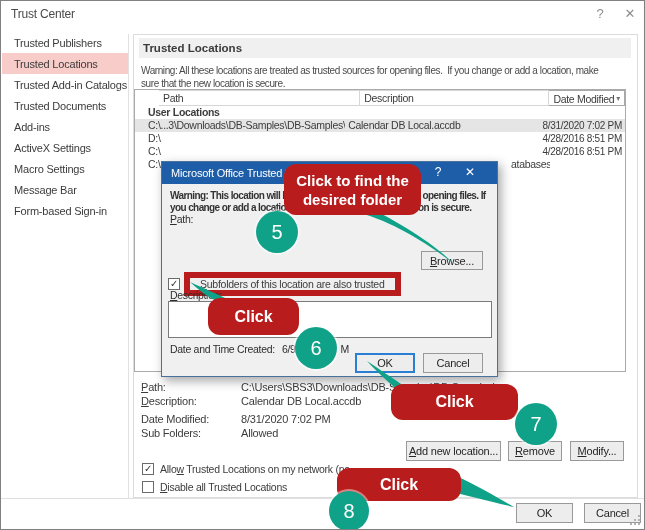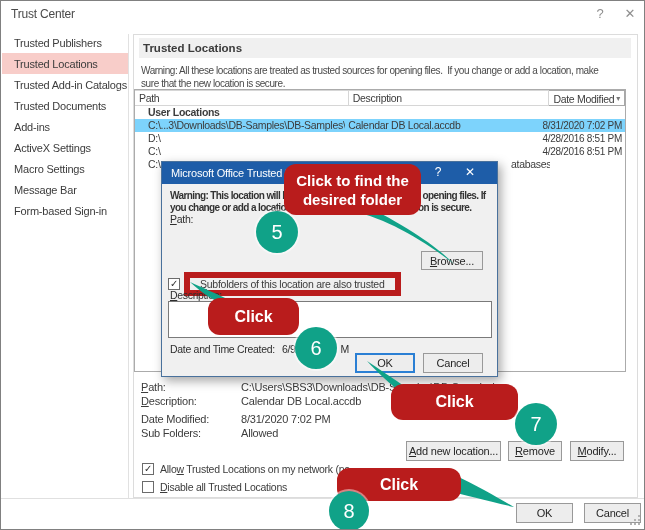--- a/index.html
+++ b/index.html
@@ -19,28 +19,28 @@
   #sb-divider{position:absolute;left:127px;top:33px;width:1px;height:464px;background:#e1e1e1;}
   
   #panel{position:absolute;left:132px;top:33px;width:505px;height:464px;border:1px solid #dcdcdc;
          background:#fff;box-sizing:border-box;}
   #panel-hd{position:absolute;left:138px;top:37px;width:492px;height:20px;background:#f0f0f0;
             display:flex;align-items:center;padding-left:4px;box-sizing:border-box;
             font-size:11.5px;font-weight:bold;color:#3b3b3b;}
   
   #table{position:absolute;left:133px;top:88px;width:492px;height:283px;box-sizing:border-box;
          border:1px solid #ababab;background:#fff;font-size:10.5px;letter-spacing:-0.3px;color:#3c3c3c;z-index:1;}
-  .thead{display:flex;height:16px;box-sizing:border-box;background:#fff;}
+  .thead{display:flex;height:16px;box-sizing:border-box;background:#fff;padding-left:24px;}
   .th{box-sizing:border-box;border:1px solid #d6d6d6;border-left:none;padding:1px 4px 0 4px;
       white-space:pre;position:relative;}
   .th:first-child{border-left:none;}
   .th-date{display:flex;justify-content:space-between;align-items:center;border-color:#a8a8a8;}
   .sort-ic{font-size:8px;color:#777;margin-left:2px;}
   .tr{display:flex;height:13px;line-height:13px;white-space:pre;}
-  .tr.sel{background:#7dd3fc;}
+  .tr.sel{background:#e5e5e5;}
   .td-path{width:214px;box-sizing:border-box;padding-left:13px;overflow:hidden;}
   .td-desc{width:201px;box-sizing:border-box;padding-left:3px;overflow:hidden;}
   .td-date{flex:1;text-align:right;padding-right:3px;font-size:10px;}
   .frag-desc{padding-left:162px;}
   
   .btn{position:absolute;box-sizing:border-box;background:#ededed;border:1px solid #999;
        display:flex;align-items:center;justify-content:center;font-size:11px;color:#262626;
        letter-spacing:-0.2px;white-space:pre;cursor:default;}
   .btn.focus{border:2px solid #2a7fd4;}
   

